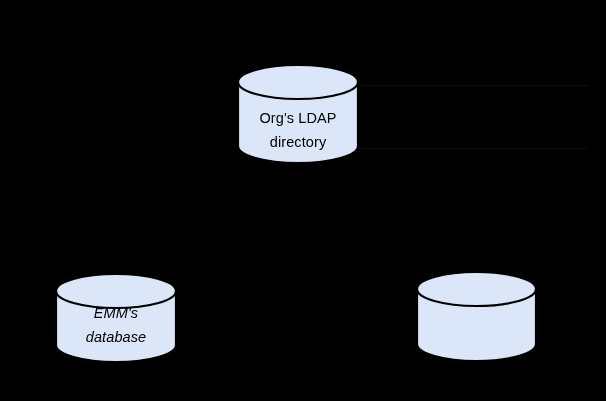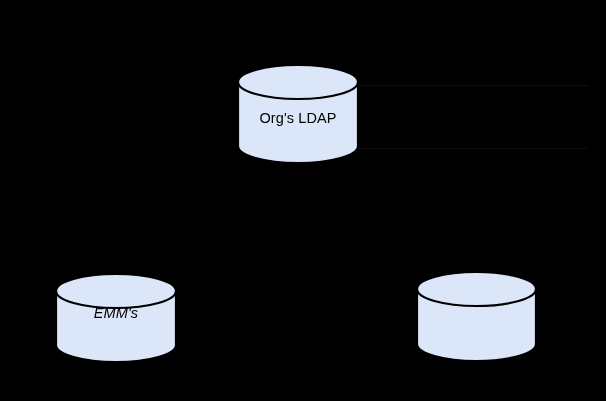--- a/index.html
+++ b/index.html
@@ -70,20 +70,22 @@
     </g>
 
     <g>
       <path class="cyl-body" d="M 411 289 A 59.5 17 0 0 1 530 289 L 530 344 A 59.5 17 0 0 1 411 344 Z"></path>
       <path class="cyl-arc" d="M 411 289 A 59.5 17 0 0 0 530 289"></path>
     </g>
   </svg>
 
   <div class="node-label" style="left:232px; top:106px; width:120px;">
     <div>Org's LDAP</div>
+    <div>directory</div>
   </div>
 
   <div class="node-label" style="left:50px; top:301px; width:120px;font-style:italic;">
     <div>EMM's</div>
+    <div>database</div>
   </div>
 
 
 </div>
 
 </body></html>

